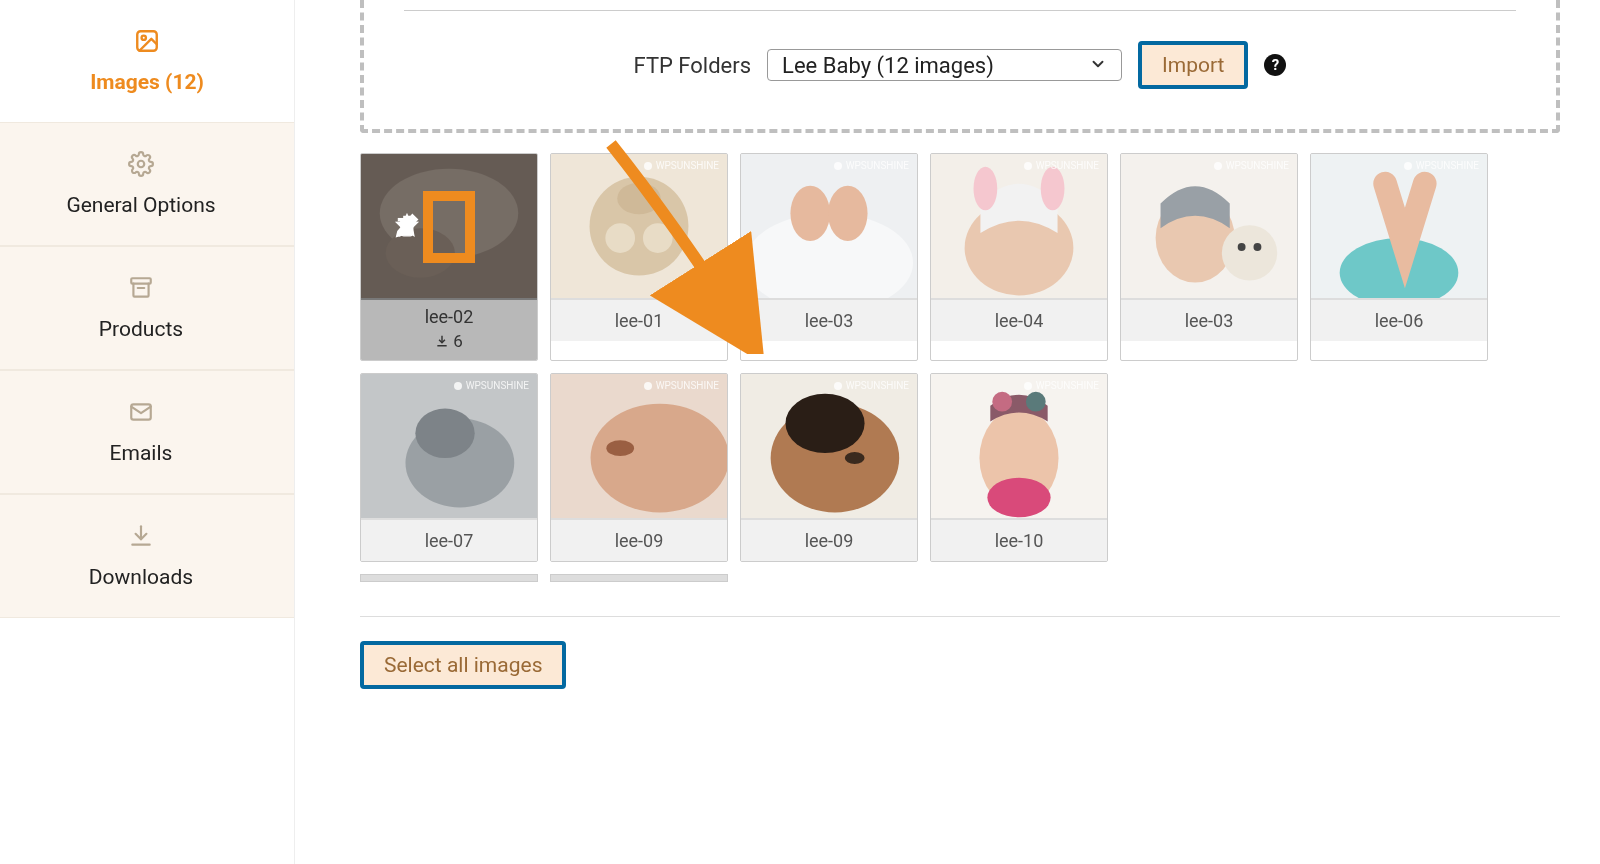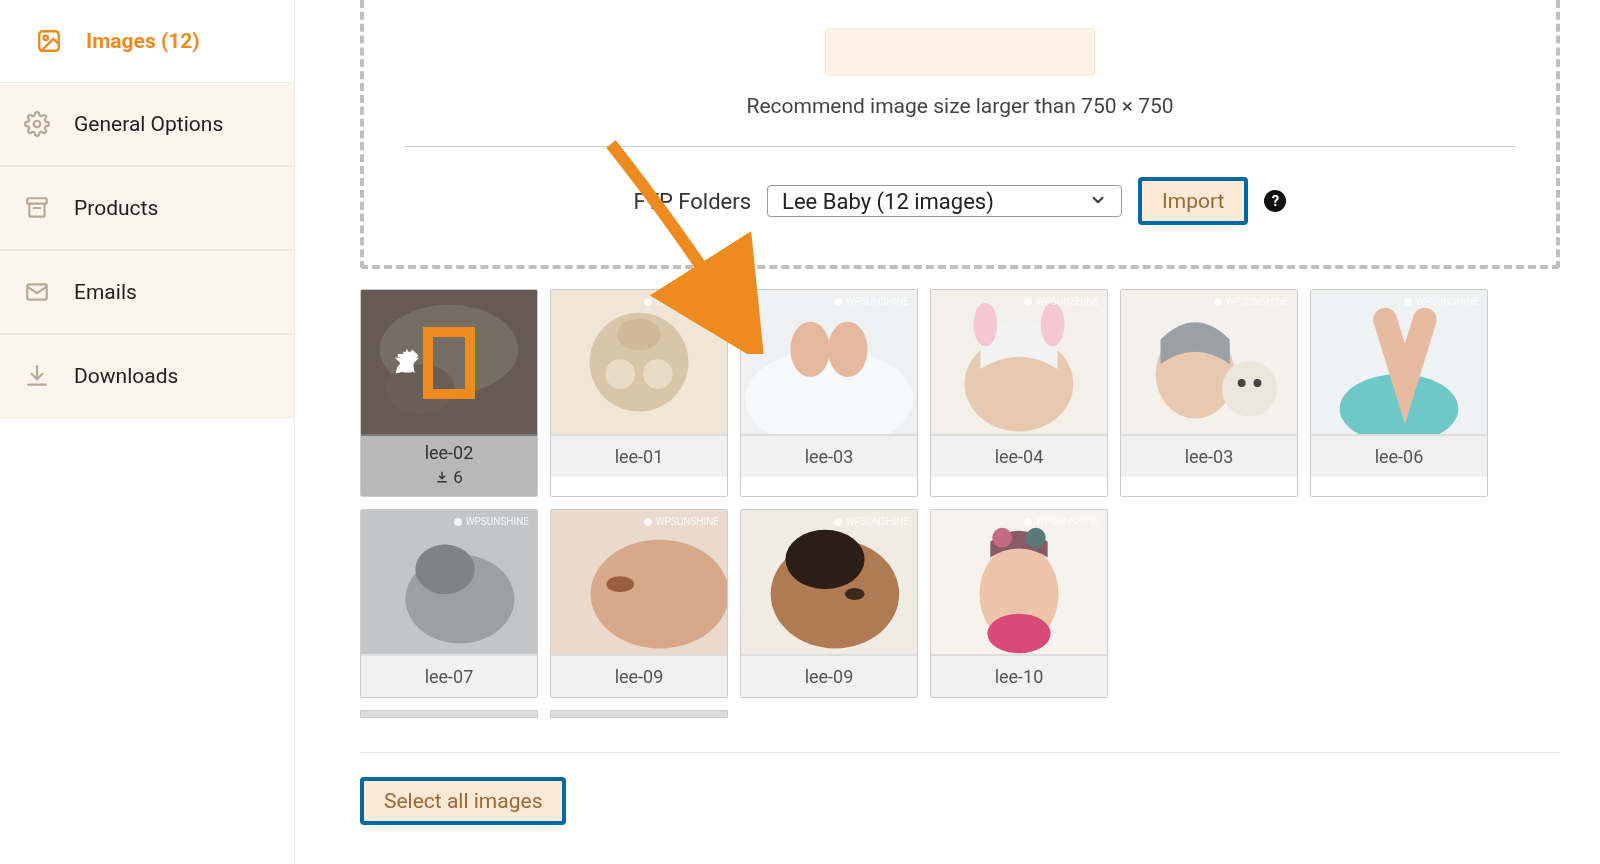--- a/index.html
+++ b/index.html
@@ -15,25 +15,26 @@
   .app { display: flex; height: 100%; }
   
   .sidebar {
     width: 295px;
     flex: 0 0 295px;
     border-right: 1px solid #eee;
   }
   .nav-item {
     display: flex;
     align-items: center;
-    gap: 24px;
+    gap: 16px;
     padding: 28px 36px;
     font-size: 21px;
     color: #222;
     cursor: pointer;
+    flex-direction: column;
   }
   .nav-item.active {
     color: #ee8b1f;
     font-weight: 700;
     background: #fff;
   }
   .nav-item:not(.active) {
     background: #fbf5ee;
     border-top: 1px solid #f0e9df;
     border-bottom: 1px solid #f0e9df;
@@ -262,24 +263,20 @@
     <svg class="arrow-anno" width="190" height="220" viewBox="0 0 190 220">
       <defs>
         <marker id="ah" markerWidth="10" markerHeight="10" refX="6" refY="5" orient="auto">
           <path d="M0,0 L10,5 L0,10 z" fill="#ee8b1f"></path>
         </marker>
       </defs>
       <path d="M20,10 C60,60 110,130 148,190" stroke="#ee8b1f" stroke-width="12" fill="none" marker-end="url(#ah)"></path>
     </svg>
 
     <div class="upload-zone">
-      <div class="upload-top">
-        <div class="placeholder-btn"></div>
-        <div>Recommend image size larger than 750 × 750</div>
-      </div>
       <hr class="divider">
       <div class="ftp-row">
         <span class="ftp-label">FTP Folders</span>
         <div class="ftp-select">
           <span>Lee Baby (12 images)</span>
           <span>
             <svg width="18" height="18" viewBox="0 0 24 24" fill="none" stroke="#333" stroke-width="2.5" stroke-linecap="round" stroke-linejoin="round">
                 <polyline points="6 9 12 15 18 9"></polyline>
               </svg>
           </span>

